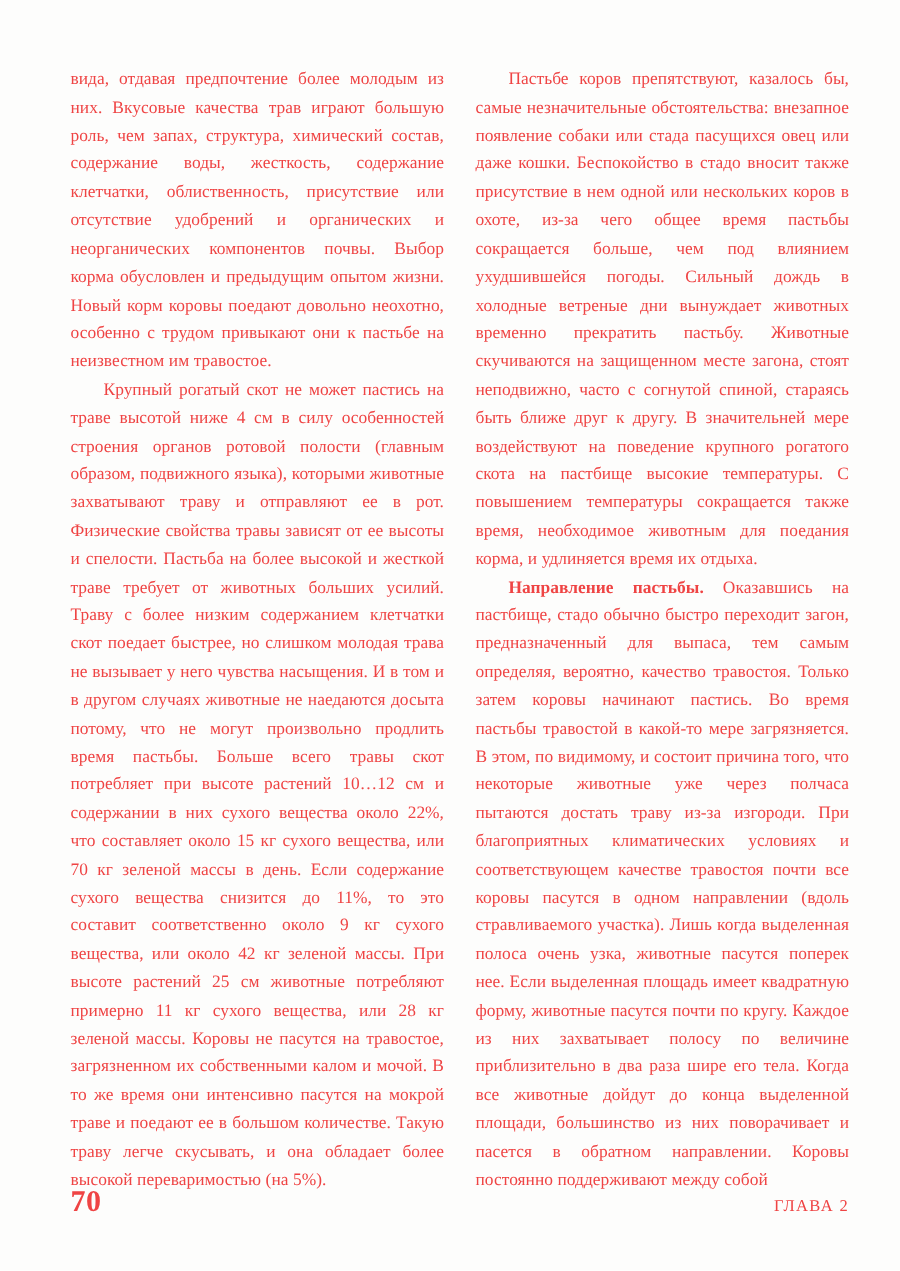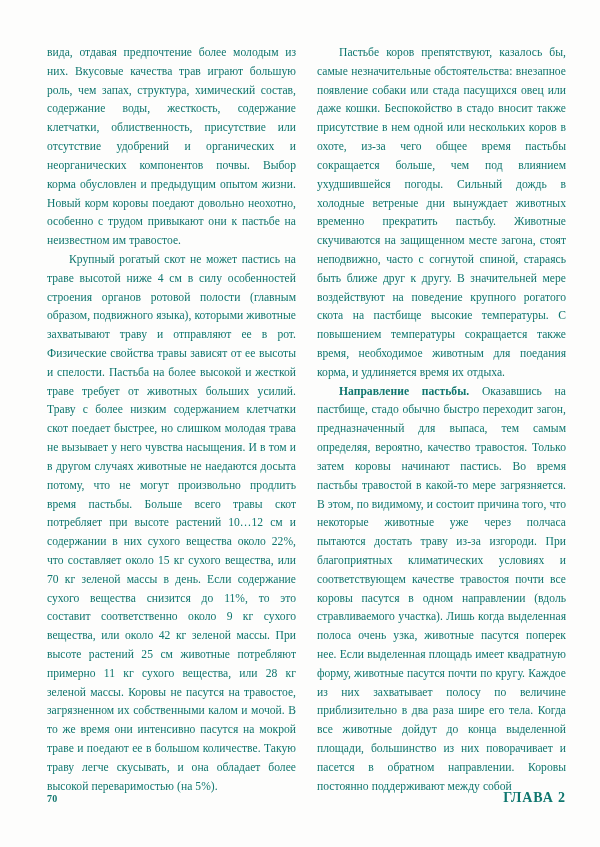--- a/index.html
+++ b/index.html
@@ -7,21 +7,21 @@
     padding: 0;
     background: #ffffff;
   }
   .page {
     position: relative;
     width: 600px;
     height: 847px;
     background: #fdfdfc;
     overflow: hidden;
     font-family: "Liberation Serif", "DejaVu Serif", serif;
-    color: #0f766e;
+    color: #ef4444;
     box-sizing: border-box;
   }
   .columns {
     position: absolute;
     left: 47px;
     top: 44px;
     width: 519px;
     display: flex;
     justify-content: space-between;
   }
@@ -49,27 +49,27 @@
   .footer {
     position: absolute;
     left: 47px;
     top: 790px;
     width: 519px;
     display: flex;
     align-items: baseline;
     justify-content: space-between;
   }
   .folio {
-    font-size: 10px;
+    font-size: 20px;
     font-weight: bold;
     letter-spacing: 0.3px;
   }
   .runhead {
-    font-size: 14px;
-    font-weight: bold;
+    font-size: 11px;
+    font-weight: normal;
     letter-spacing: 0.9px;
   }
 </style>
 </head>
 <body>
 
 <div class="page">
 
   <div class="columns">
 

